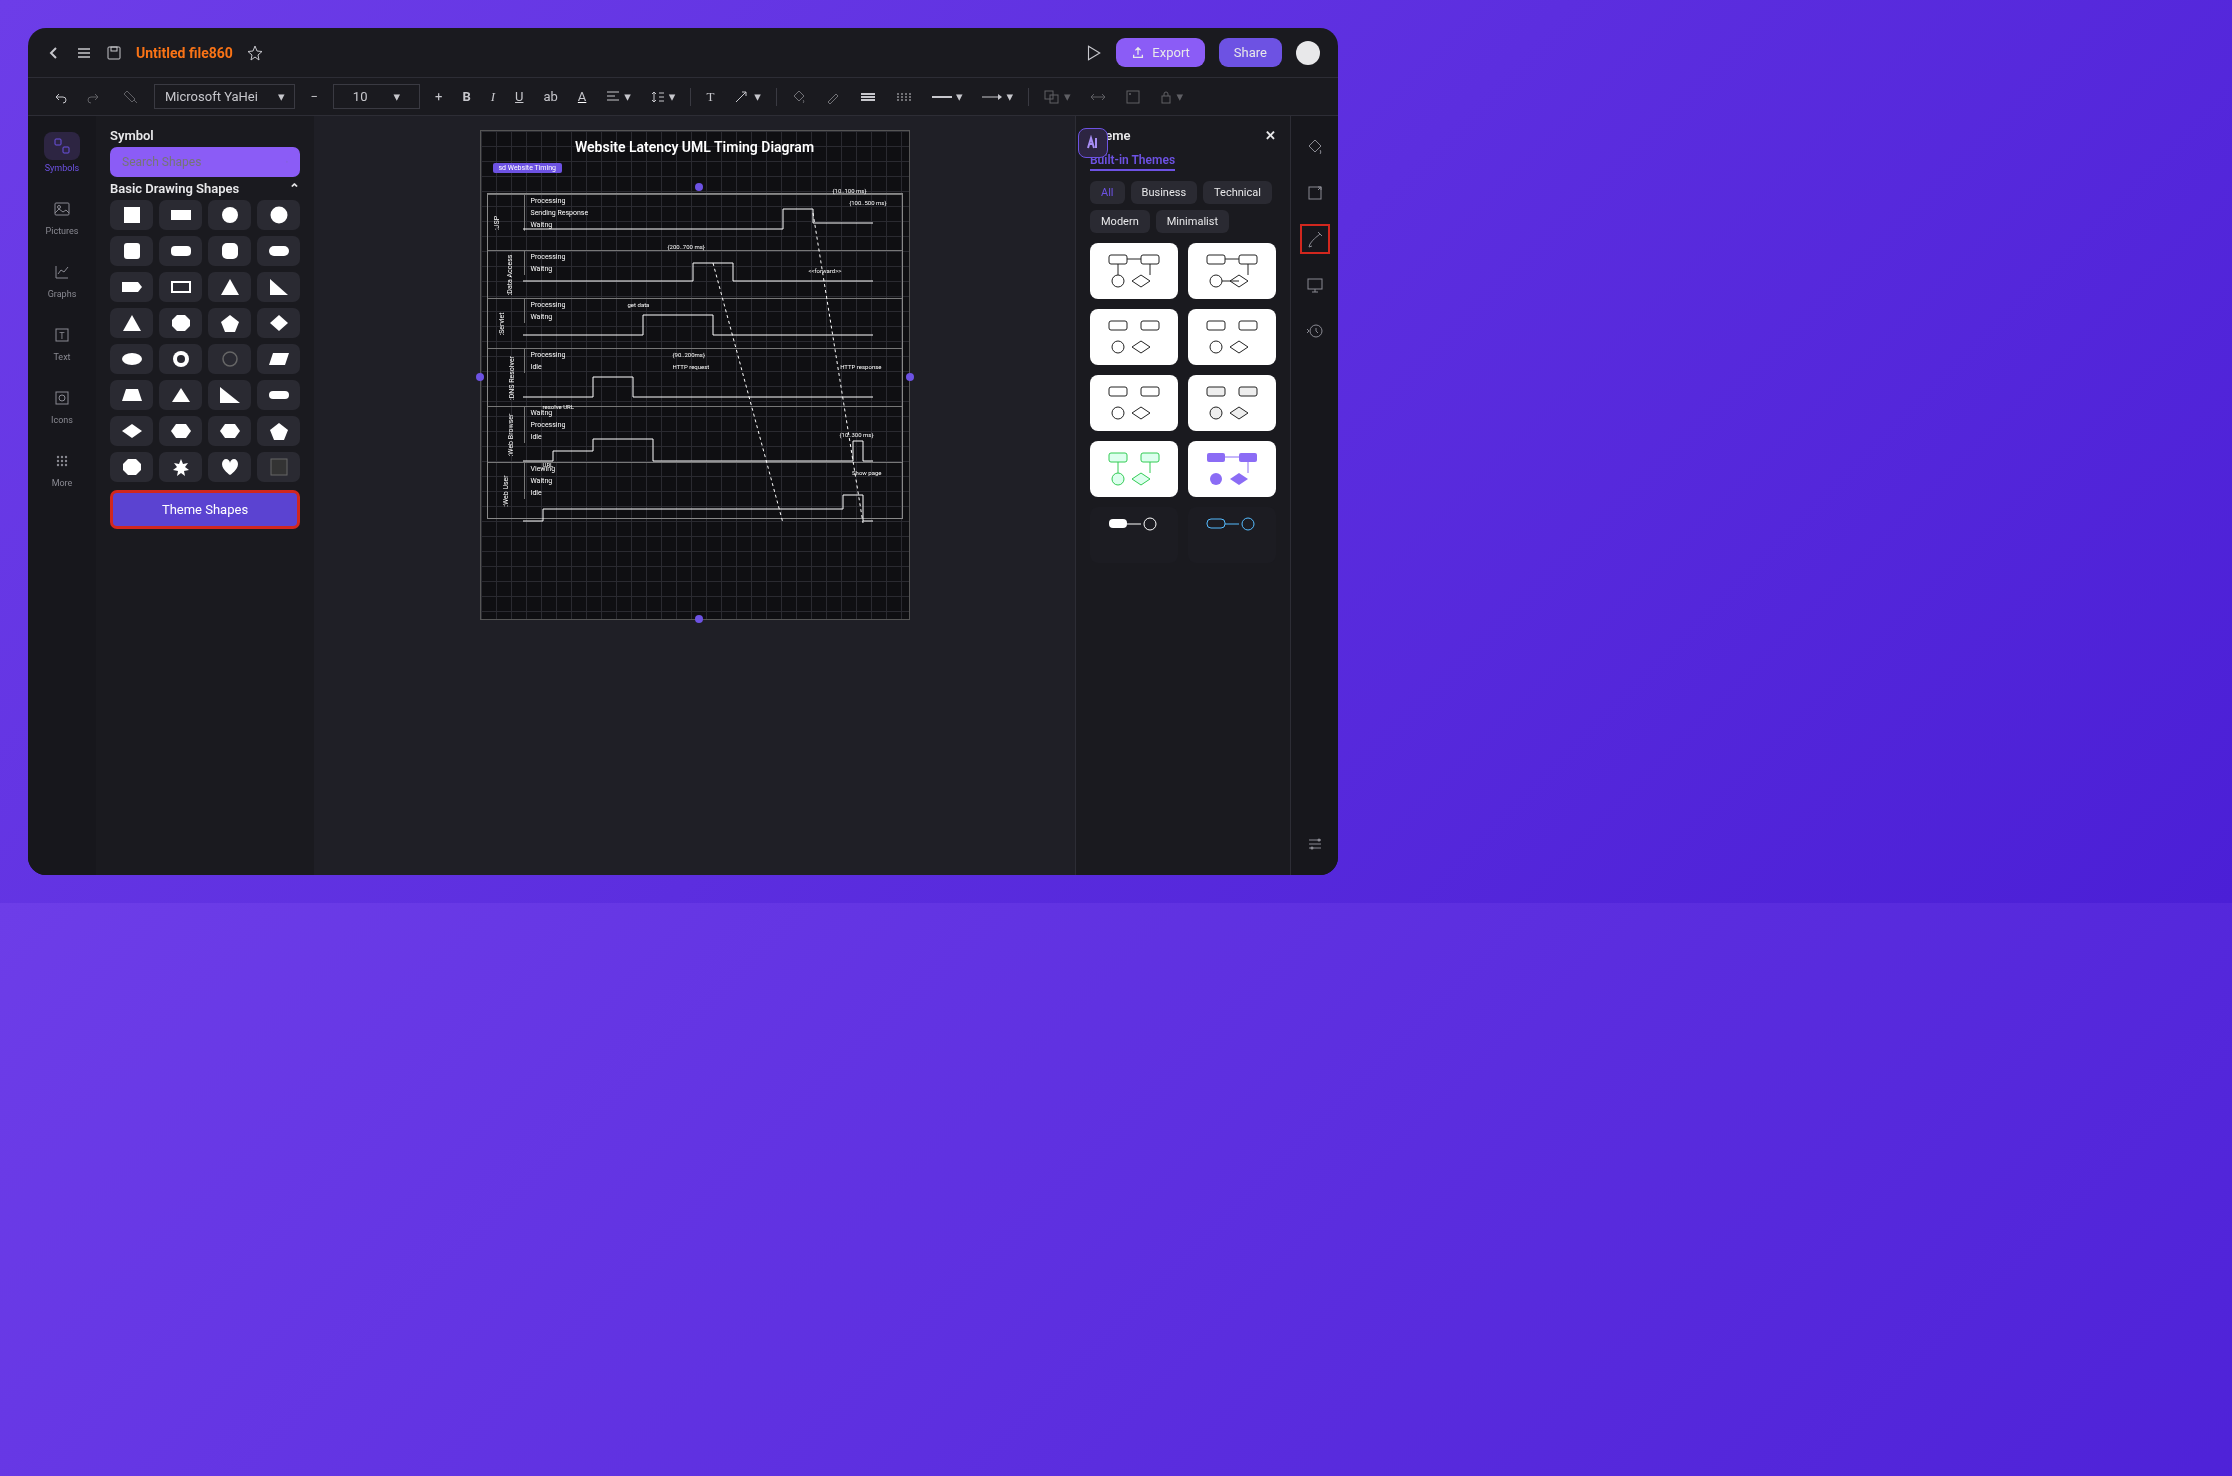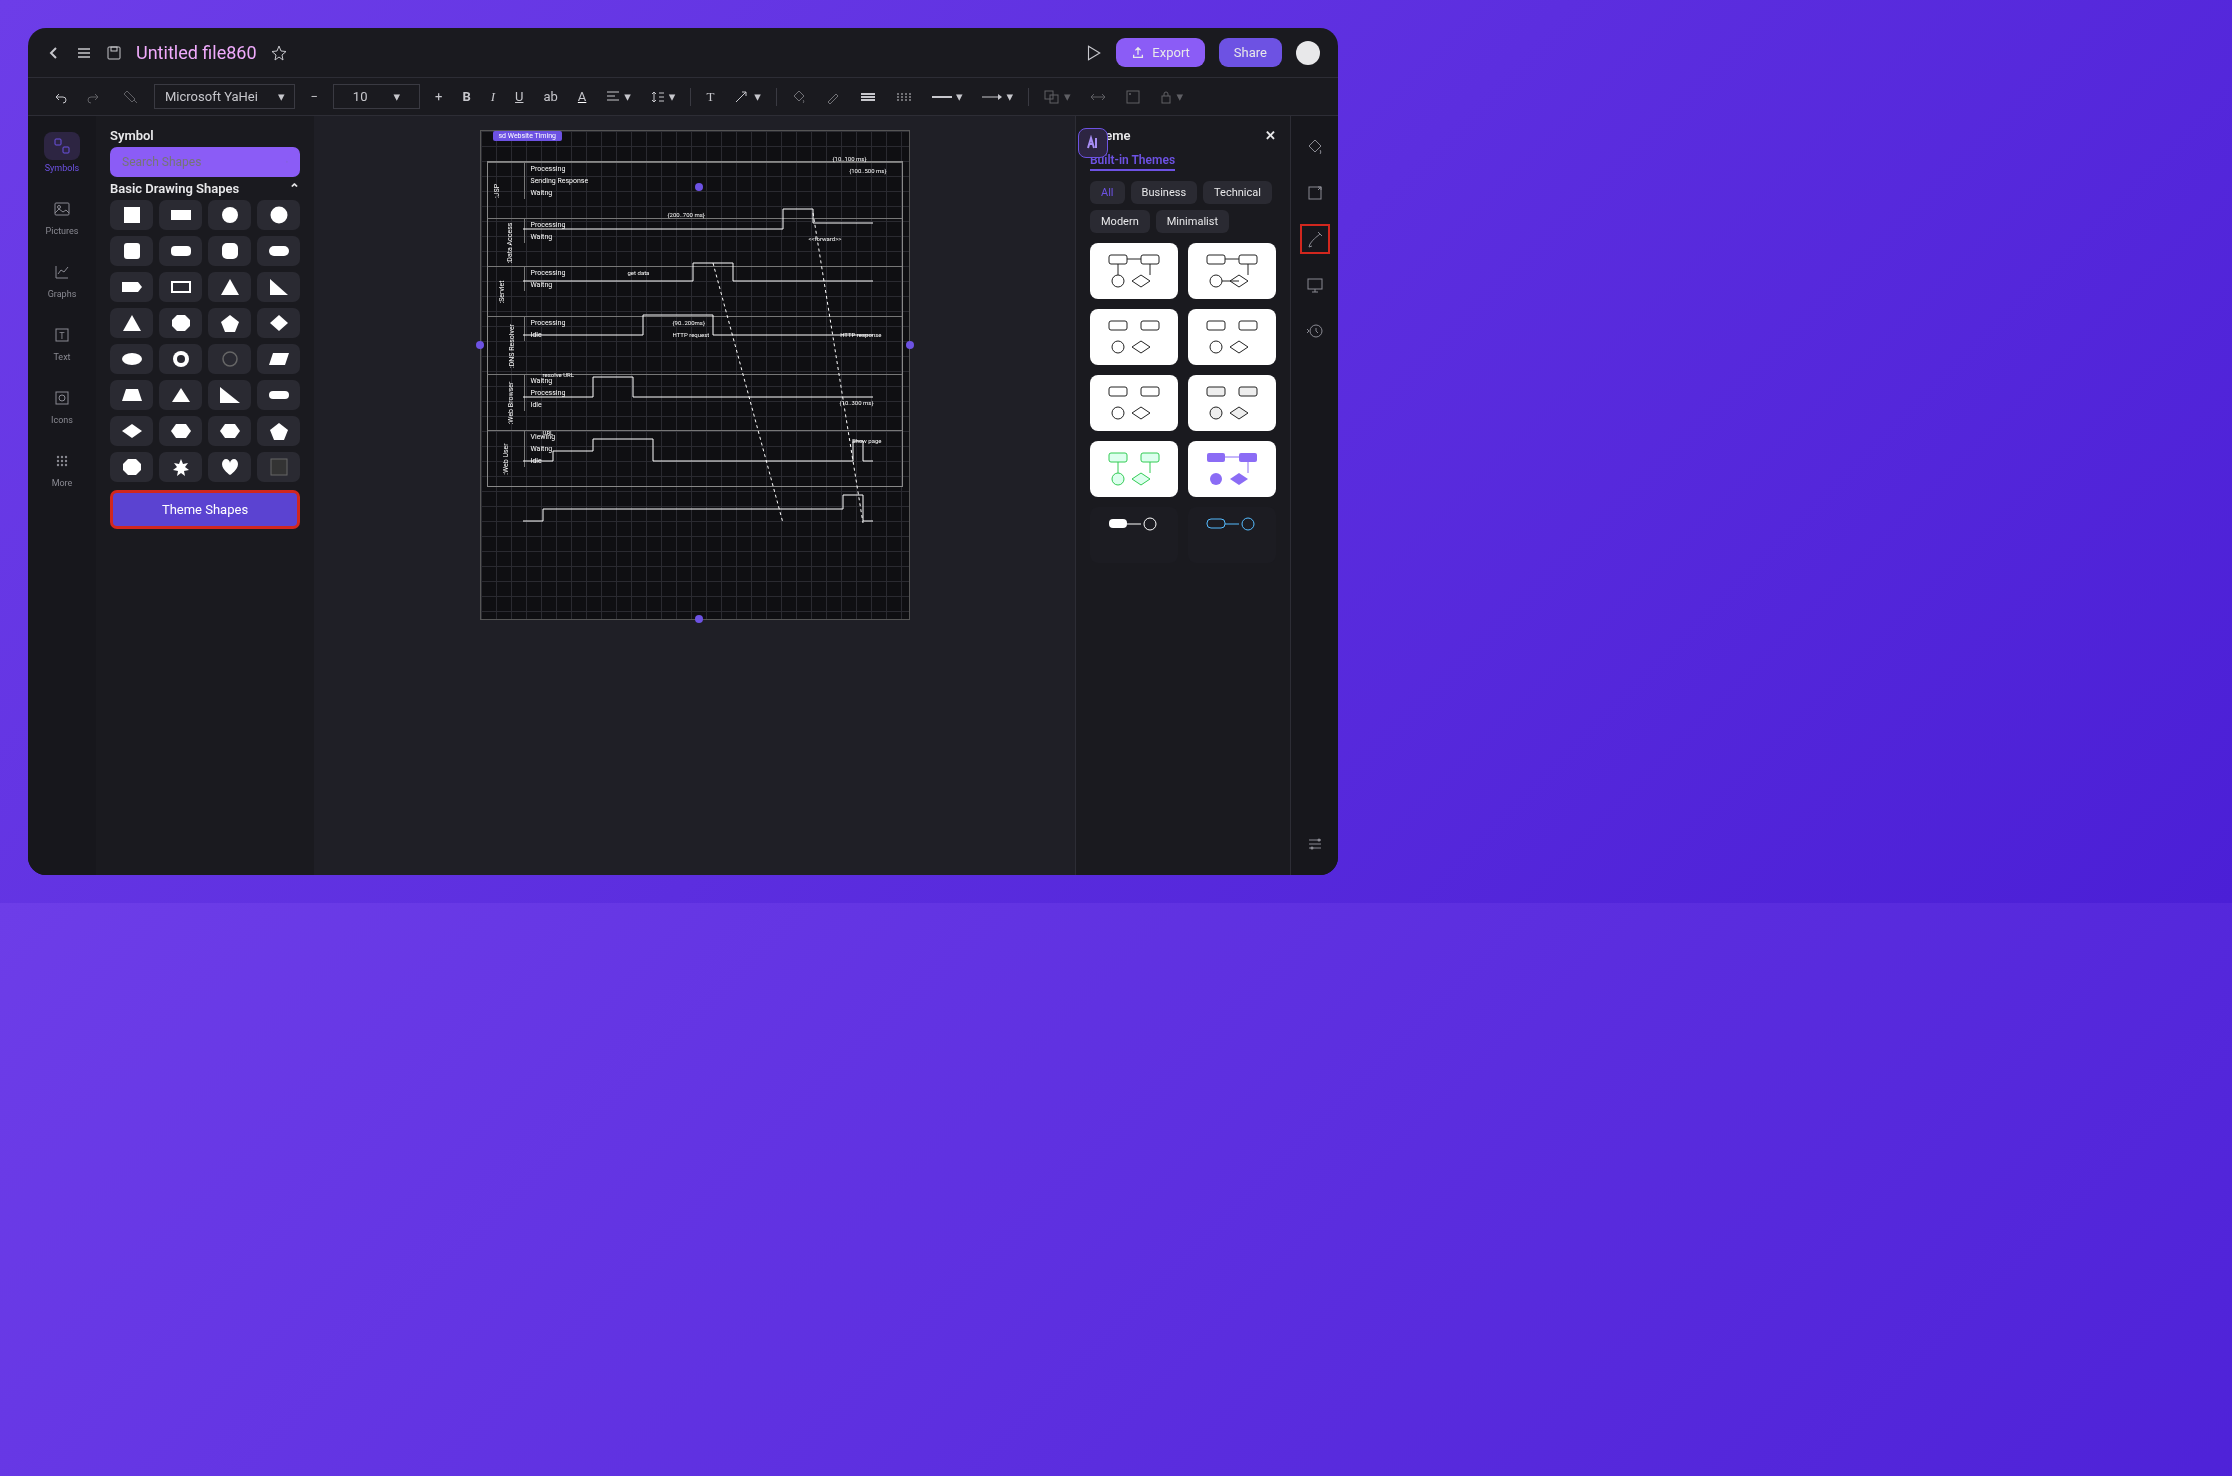--- a/index.html
+++ b/index.html
@@ -1,20 +1,20 @@
 <!DOCTYPE html>
 <html><head>
 <meta charset="utf-8">
 <style>
 *{box-sizing:border-box;margin:0;padding:0;font-family:-apple-system,BlinkMacSystemFont,"Segoe UI",Roboto,sans-serif}
 body{background:linear-gradient(135deg,#6d3de8 0%,#4b1fd6 100%);padding:28px;width:1366px;height:903px;overflow:hidden}
 .window{background:#1a1a1f;border-radius:18px;height:100%;display:flex;flex-direction:column;overflow:hidden;color:#e8e8ea}
 .topbar{display:flex;align-items:center;padding:10px 18px;gap:14px}
 .topbar .ico{color:#c7c7cc;cursor:pointer;display:flex;align-items:center}
-.title{font-size:18px;font-weight:400;color:#f0abfc}
+.title{font-size:14px;font-weight:700;color:#f97316}
 .topbar .spacer{flex:1}
 .btn{background:#8b5cf6;border-radius:9px;padding:7px 15px;font-size:13px;color:#e8e8ea;display:flex;align-items:center;gap:7px;cursor:pointer}
 .btn.share{background:#6d52e3}
 .avatar{width:24px;height:24px;border-radius:50%;background:#e8e8ea}
 .toolbar{border-top:1px solid #2d2d35;border-bottom:1px solid #2d2d35;padding:6px 18px;display:flex;align-items:center;gap:10px;color:#c7c7cc;font-size:13px}
 .toolbar .tb{display:flex;align-items:center;gap:4px;padding:3px 5px;cursor:pointer}
 .font-sel{background:transparent;border:1px solid #3a3a42;border-radius:0;padding:4px 10px;display:flex;align-items:flex-end;gap:20px}
 .main{flex:1;display:flex;min-height:0}
 .sidenav{width:68px;background:#17171c;padding:12px 0;display:flex;flex-direction:column;align-items:center;gap:14px}
 .sidenav .nitem{display:flex;flex-direction:column;align-items:center;gap:3px;color:#8a8a92;font-size:9px;cursor:pointer;padding:4px 0}
@@ -432,20 +432,21 @@
             </svg>
           </div>
       </div>
       <div class="more-shapes">Theme Shapes</div>
     </div>
 
     <div class="canvas-wrap">
       <div class="canvas">
         <div class="grid-bg"></div>
         <div class="diag">
+          <div class="diag-title">Website Latency UML Timing Diagram</div>
           <div style="margin:0 6px"><span class="sd-tag">sd Website Timing</span></div>
           <div class="handle" style="top:52px;left:50%"></div>
           <div style="border:1px solid #888;margin:20px 6px 0">
             <div class="lane" style="height:56px">
                 <span class="lane-lbl">:JSP</span>
               <div class="lane-row">Processing</div>
               <div class="lane-row">Sending Response</div>
               <div class="lane-row">Waitng</div>
               <span style="position:absolute;right:35px;top:-8px;font-size:6px">{10..100 ms}</span>
               <span style="position:absolute;right:15px;top:4px;font-size:6px">{100..500 ms}</span>

